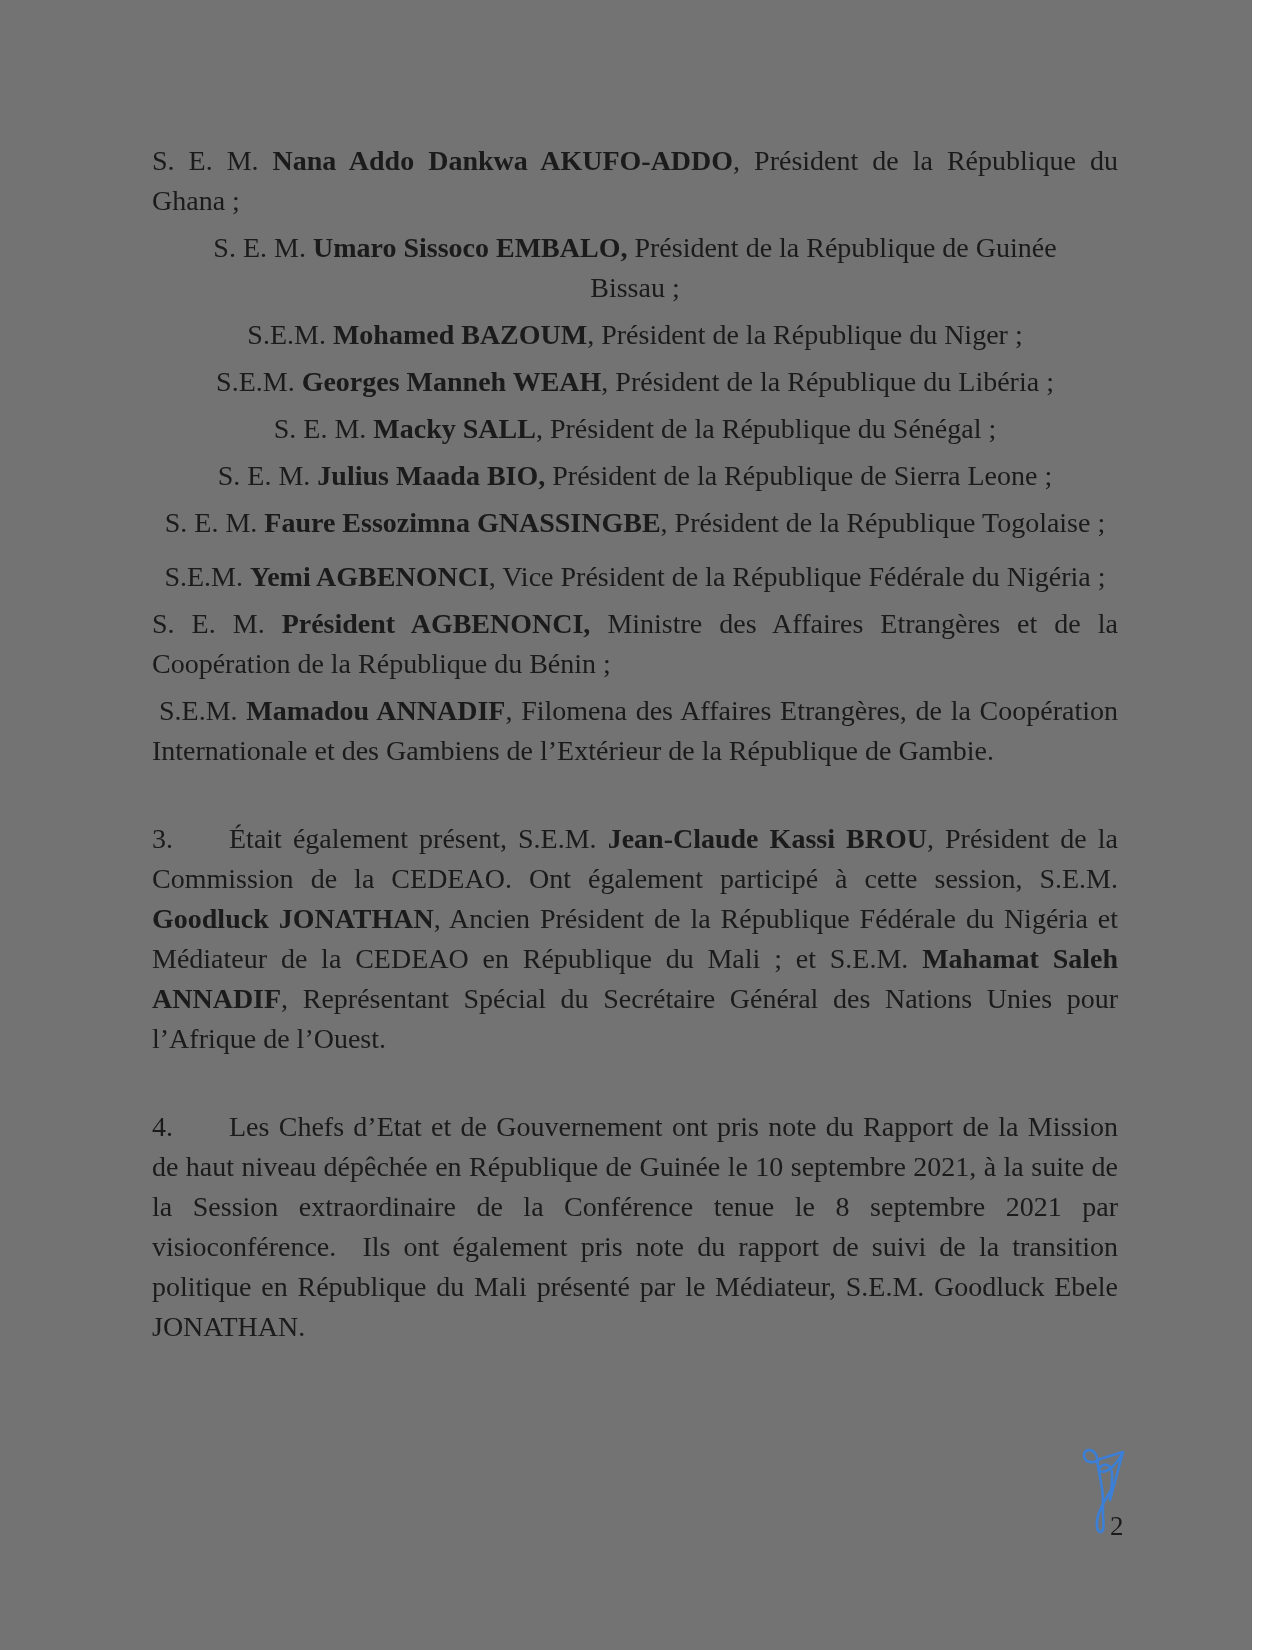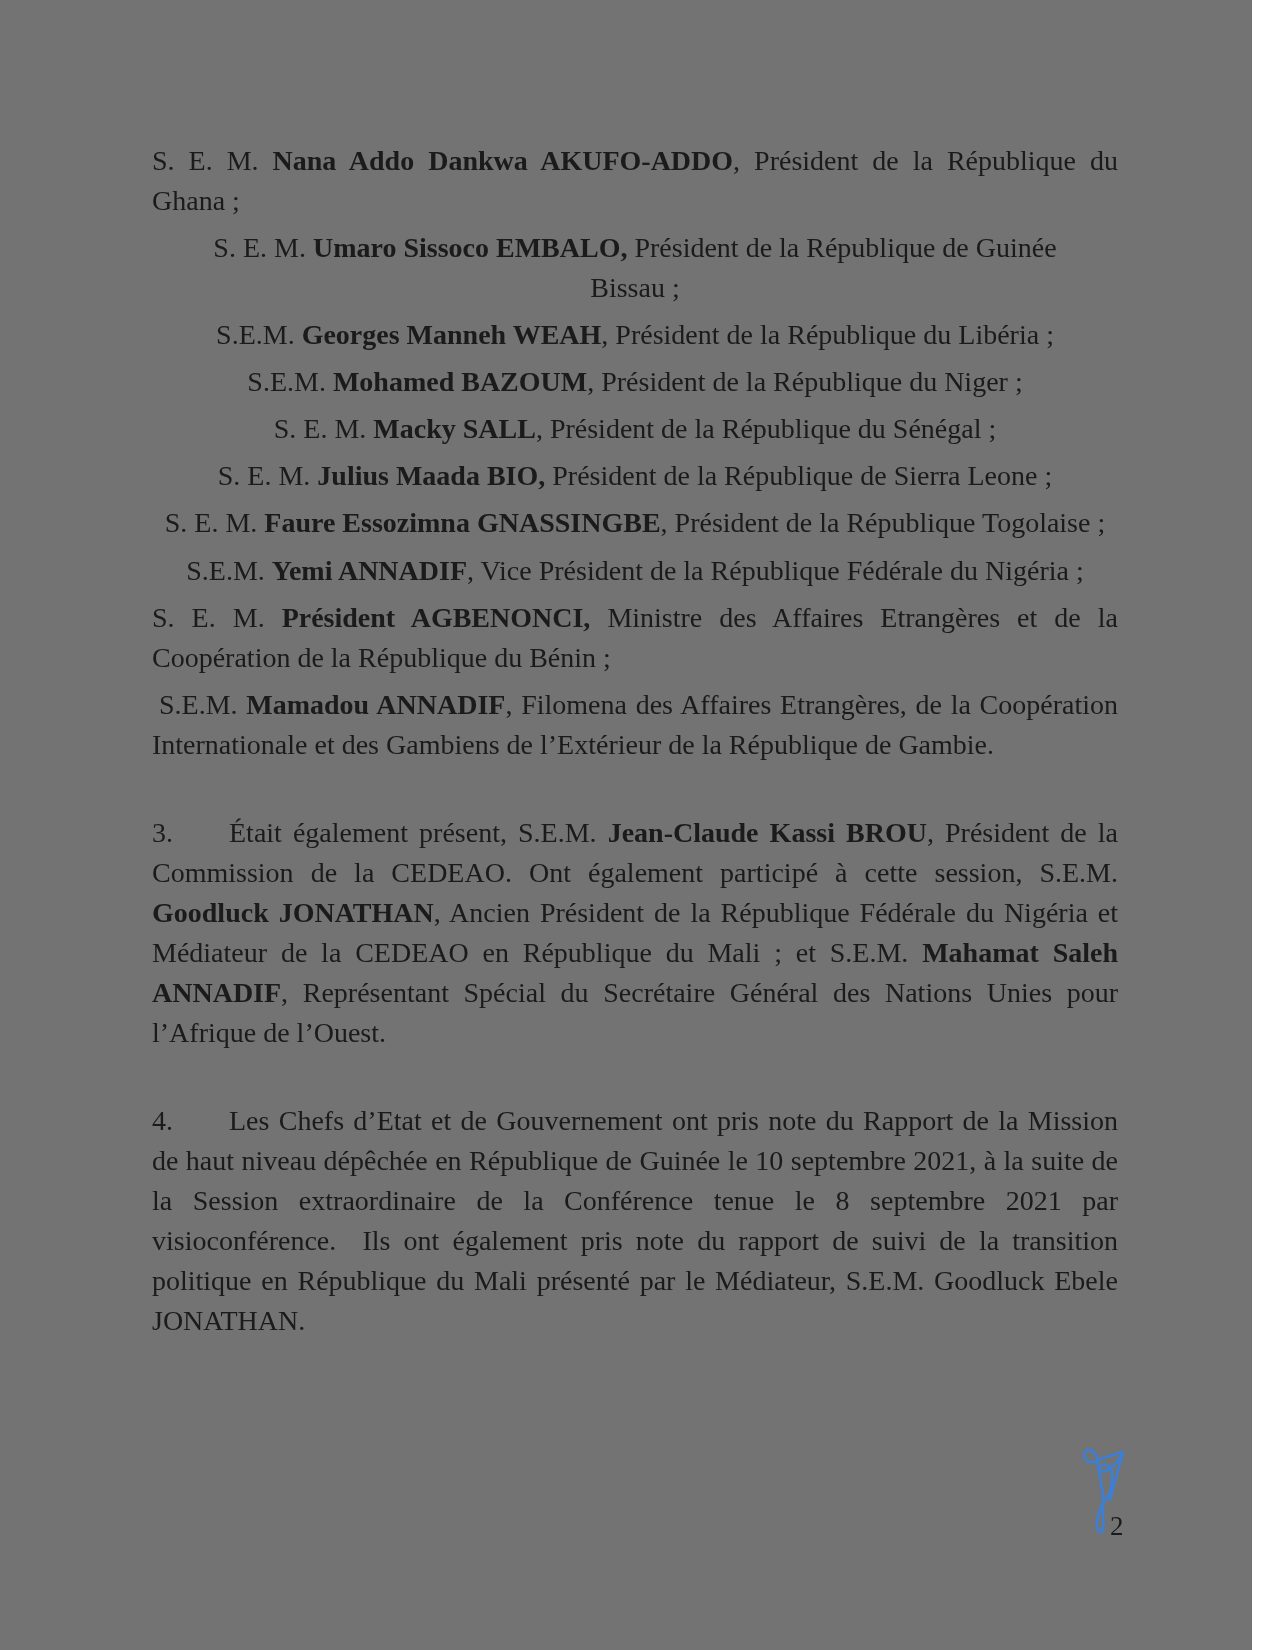--- a/index.html
+++ b/index.html
@@ -23,21 +23,21 @@
     font-family: "Liberation Serif", serif;
     font-size: 28px;
     line-height: 40px;
     color: #1b1b1b;
   }
   .para {
     margin: 0 0 7px 0;
   }
   .para.justify { text-align: justify; }
   .para.left    { text-align: center; }
-  .para.tight   { margin-bottom: 8px; }
+  .para.tight   { margin-bottom: 14px; }
   .para.gap     { margin-top: 48px; }
   .para b       { font-weight: bold; }
   .pnum {
     display: inline-block;
     width: 77px;
   }
   .sig {
     position: absolute;
     left: 1078px;
     top: 1444px;
@@ -55,26 +55,26 @@
   }
 </style>
 </head>
 <body>
 
 <div class="page">
 
   <div class="content" id="doc-body">
       <p class="para justify"><span>S. E. M. </span><b>Nana Addo Dankwa AKUFO-ADDO</b><span>, Président de la République du Ghana&nbsp;;</span></p>
       <p class="para left"><span>S. E. M. </span><b>Umaro Sissoco EMBALO,</b><span> Président de la République de Guinée</span><br><span>Bissau&nbsp;;</span></p>
+      <p class="para left"><span>S.E.M. </span><b>Mohamed BAZOUM</b><span>, Président de la République du Niger&nbsp;;</span></p>
       <p class="para left"><span>S.E.M. </span><b>Georges Manneh WEAH</b><span>, Président de la République du Libéria&nbsp;;</span></p>
-      <p class="para left"><span>S.E.M. </span><b>Mohamed BAZOUM</b><span>, Président de la République du Niger&nbsp;;</span></p>
       <p class="para left"><span>S. E. M. </span><b>Macky SALL</b><span>, Président de la République du Sénégal&nbsp;;</span></p>
       <p class="para left"><span>S. E. M. </span><b>Julius Maada BIO,</b><span> Président de la République de Sierra Leone&nbsp;;</span></p>
       <p class="para left tight"><span>S. E. M. </span><b>Faure Essozimna GNASSINGBE</b><span>, Président de la République Togolaise&nbsp;;</span></p>
-      <p class="para left"><span>S.E.M. </span><b>Yemi ANNADIF</b><span>, Vice Président de la République Fédérale du Nigéria&nbsp;;</span></p>
+      <p class="para left"><span>S.E.M. </span><b>Yemi AGBENONCI</b><span>, Vice Président de la République Fédérale du Nigéria&nbsp;;</span></p>
       <p class="para justify"><span>S. E. M. </span><b>Président AGBENONCI,</b><span> Ministre des Affaires Etrangères et de la Coopération de la République du Bénin&nbsp;;</span></p>
       <p class="para justify" style="text-indent: 7px;"><span>S.E.M. </span><b>Mamadou ANNADIF</b><span>, Filomena des Affaires Etrangères, de la Coopération Internationale et des Gambiens de l’Extérieur de la République de Gambie.</span></p>
       <p class="para justify gap"><span class="pnum">3.</span><span>Était également présent, S.E.M. </span><b>Jean-Claude Kassi BROU</b><span>, Président de la Commission de la CEDEAO. Ont également participé à cette session, S.E.M. </span><b>Goodluck JONATHAN</b><span>, Ancien Président de la République Fédérale du Nigéria et Médiateur de la CEDEAO en République du Mali&nbsp;; et S.E.M. </span><b>Mahamat Saleh ANNADIF</b><span>, Représentant Spécial du Secrétaire Général des Nations Unies pour l’Afrique de l’Ouest.</span></p>
       <p class="para justify gap"><span class="pnum">4.</span><span>Les Chefs d’Etat et de Gouvernement ont pris note du Rapport de la Mission de haut niveau dépêchée en République de Guinée le 10 septembre 2021, à la suite de la Session extraordinaire de la Conférence tenue le 8 septembre 2021 par visioconférence.&nbsp; Ils ont également pris note du rapport de suivi de la transition politique en République du Mali présenté par le Médiateur, S.E.M. Goodluck Ebele JONATHAN.</span></p>
     </div>
 
   <div class="sig">
     <svg width="56" height="92" viewBox="0 0 56 92" xmlns="http://www.w3.org/2000/svg">
       <path fill="none" stroke="#3b7fd6" stroke-width="2.6" stroke-linecap="round" stroke-linejoin="round" d="M 19 14
                C 17 4, 6 4, 6 11

